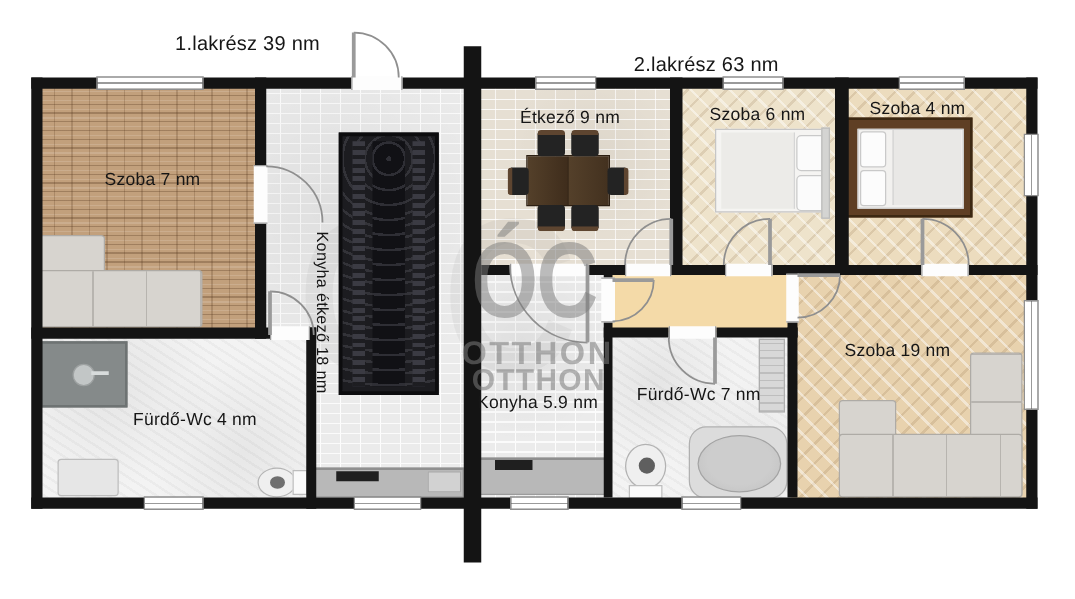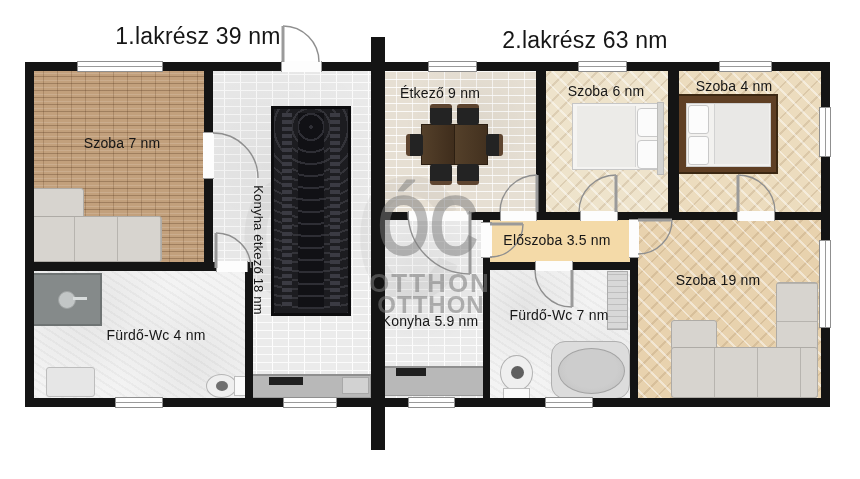--- a/index.html
+++ b/index.html
@@ -47,21 +47,21 @@
   .sofa{background:var(--sofa,#d7d4cf);border:1px solid #aeaba6;border-radius:3px;}
   .cush-v{background-image:repeating-linear-gradient(90deg, transparent 0 42px, #b7b4af 42px 43px);}
   .cush-h{background-image:repeating-linear-gradient(0deg, transparent 0 37px, #b7b4af 37px 38px);}
   .cnt{background:var(--counter,#b8b8b8);border:1px solid #9b9b9b;}
   .chair{position:absolute;background:var(--chair,#232323);border-radius:3px;z-index:3;box-sizing:border-box;}
   .rail-t{border-top:4px solid #5e4530;} .rail-b{border-bottom:4px solid #5e4530;}
   .rail-l{border-left:4px solid #5e4530;} .rail-r{border-right:4px solid #5e4530;}
 
   .lbl{position:absolute;transform:translate(-50%,-50%);font-size:14px;color:#161616;
        white-space:nowrap;z-index:8;letter-spacing:.2px;}
-  .lbl-unit{font-size:23px;}
+  .lbl-unit{font-size:16px;}
   .lbl-v{writing-mode:vertical-rl;font-size:13px;}
 
   .wm{position:absolute;transform:translate(-50%,-50%);z-index:7;font-weight:bold;
       color:rgba(122,122,122,.55);white-space:nowrap;}
   .wm-oc{font-size:86px;font-weight:800;transform:translate(-50%,-50%) scaleX(.8);
          color:rgba(122,122,122,.5);letter-spacing:-2px;}
   .wm-line1{font-size:26px;letter-spacing:2px;}
   .wm-line2{font-size:24px;letter-spacing:1px;}
   .wm-giant{font-size:175px;font-weight:800;color:rgba(120,120,120,.08);z-index:2;
             transform:translate(-50%,-50%) scaleX(.85);}
@@ -226,26 +226,25 @@
       <path d="M738 212 L738 175"></path>
       <path d="M572 270 L572 307"></path>
     </g>
   </svg>
 
   <div class="wm wm-oc" style="left:427px;top:225px;">ÓC</div>
   <div class="wm wm-line1" style="left:430px;top:283px;">OTTHON</div>
   <div class="wm wm-line2" style="left:431px;top:305px;">OTTHON</div>
 
   <div class="lbl lbl-unit" style="left:198px;top:36px;">1.lakrész 39 nm</div>
-  <div class="lbl lbl-unit" style="left:565px;top:40px;margin-left:20px;">2.lakrész 63 nm</div>
+  <div class="lbl lbl-unit" style="left:565px;top:53px;">2.lakrész 63 nm</div>
 
   <div class="lbl" style="left:122px;top:143px;">Szoba 7 nm</div>
   <div class="lbl lbl-v" style="left:258px;top:250px;">Konyha étkező 18 nm</div>
   <div class="lbl" style="left:156px;top:335px;">Fürdő-Wc 4 nm</div>
-  <div class="lbl" style="left:440px;top:93px;">Étkező 9 nm</div>
+  <div class="lbl" style="left:456px;top:93px;">Étkező 9 nm</div>
   <div class="lbl" style="left:430px;top:321px;">Konyha 5.9 nm</div>
   <div class="lbl" style="left:606px;top:91px;">Szoba 6 nm</div>
   <div class="lbl" style="left:734px;top:86px;">Szoba 4 nm</div>
-  <div class="lbl" style="left:557px;top:240px;">Előszoba 3.5 nm</div>
   <div class="lbl" style="left:559px;top:315px;">Fürdő-Wc 7 nm</div>
   <div class="lbl" style="left:718px;top:280px;">Szoba 19 nm</div>
 
 </div>
 
 </body></html>

